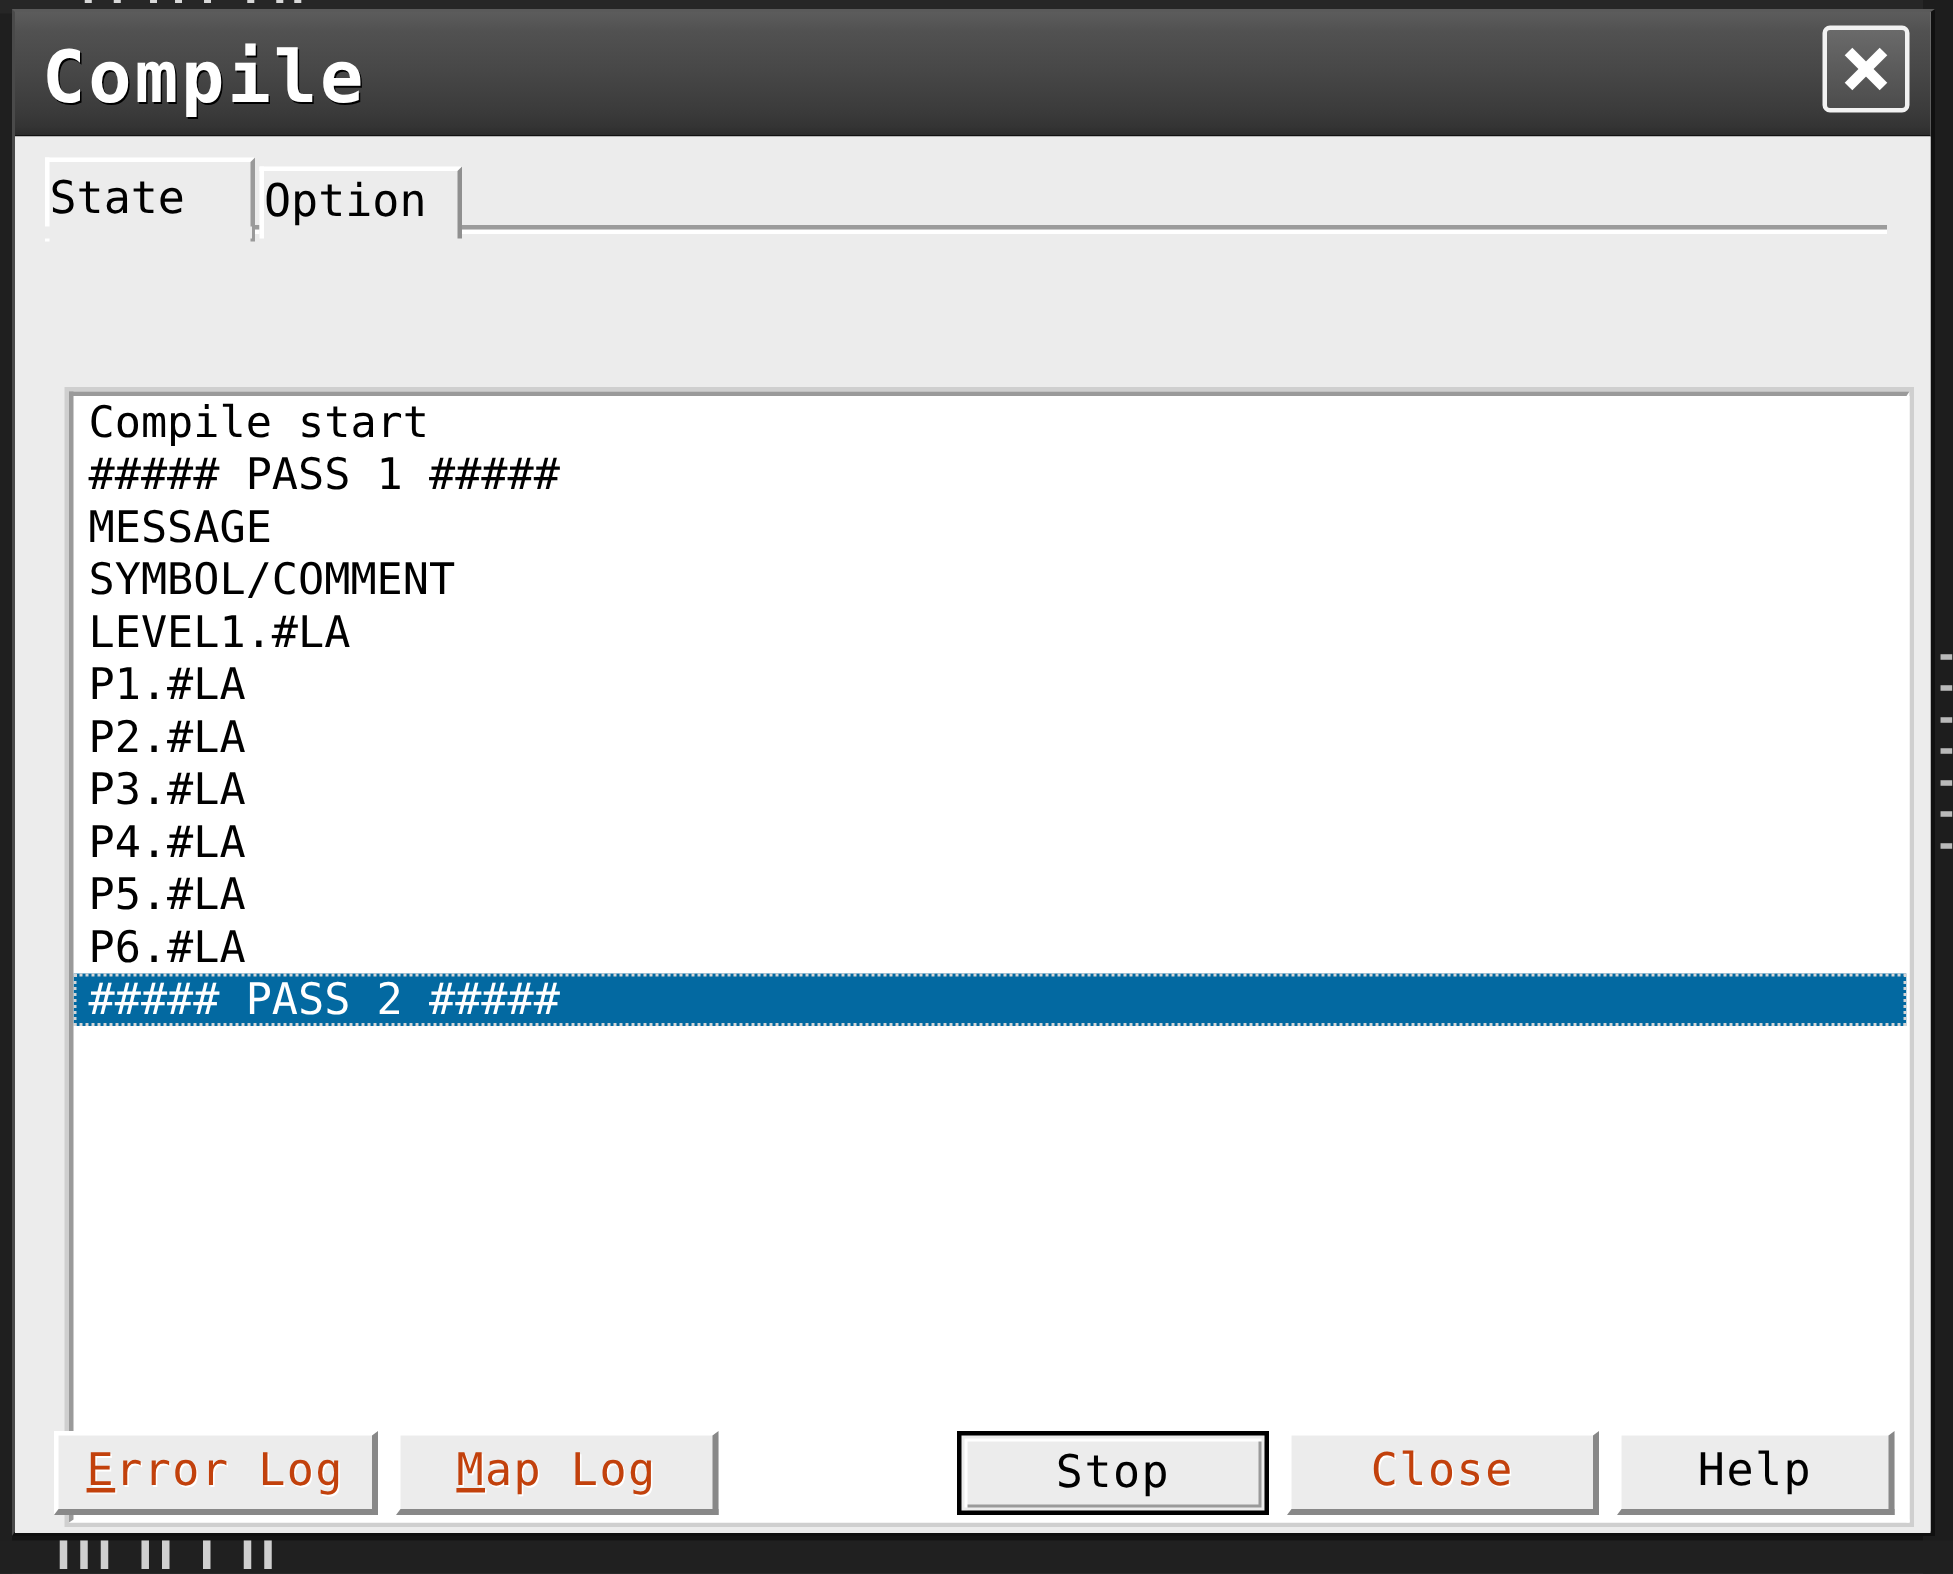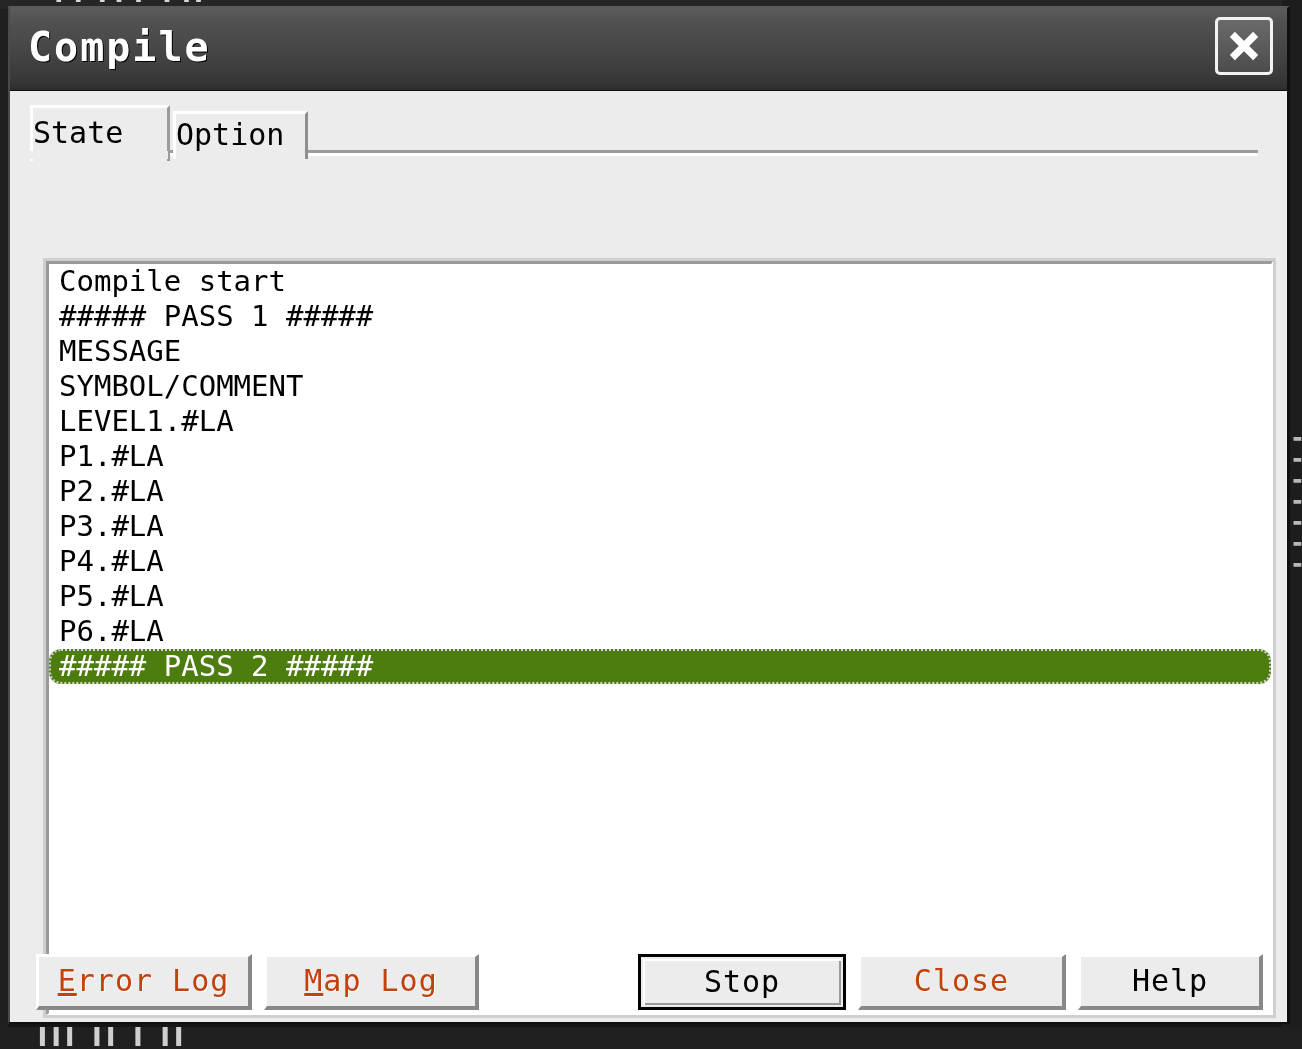--- a/index.html
+++ b/index.html
@@ -98,21 +98,21 @@
     background: linear-gradient(to bottom,
                 #5c5c5c 0%, #515151 16%, #474747 48%,
                 #3c3c3c 78%, #343434 93%, #2b2b2b 100%);
     border-bottom: 1px solid #111;
   }
   #title-text {
     position: absolute;
     left: 18px;
     top: 16px;
     color: #ffffff;
-    font-size: 40px;
+    font-size: 48px;
     font-weight: bold;
     letter-spacing: 2px;
     font-family: "DejaVu Sans Mono", "Liberation Mono", monospace;
     text-shadow: 1px 1px 0 #000;
   }
   #close-button {
     position: absolute;
     right: 14px;
     top: 9px;
     width: 58px;
@@ -227,25 +227,24 @@
     height: 35px;
     line-height: 34px;
     padding-left: 10px;
     font-size: 29px;
     font-family: "DejaVu Sans Mono", "Liberation Mono", monospace;
     color: #000;
     white-space: pre;
     box-sizing: border-box;
   }
   .list-row.selected {
-    background: #4d7c0f;
+    background: #0369a1;
     color: #ffffff;
     outline: 2px dotted #d5d5d5;
     outline-offset: -2px;
-    border-radius: 12px;
   }
 
   
   #buttonbar {
     position: absolute;
     left: 0;
     bottom: 0px;
     width: 1277px;
     height: 78px;
   }

